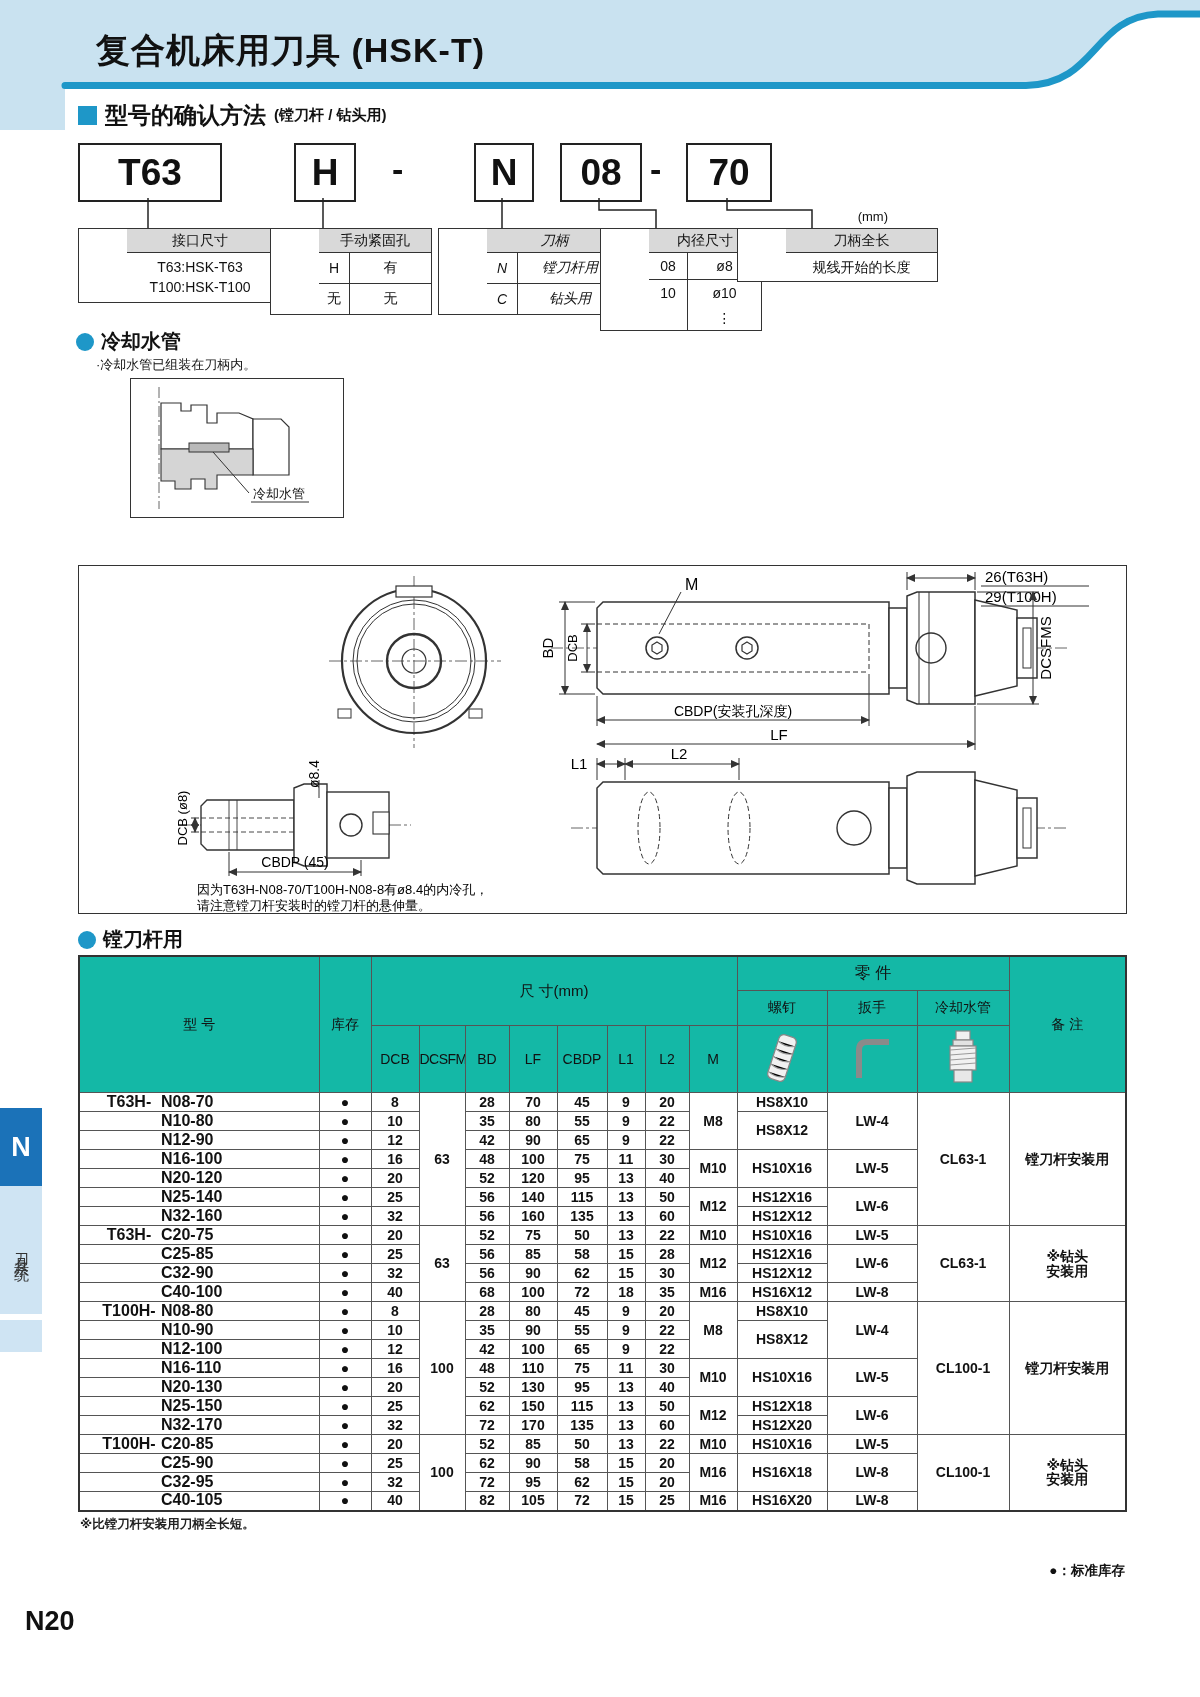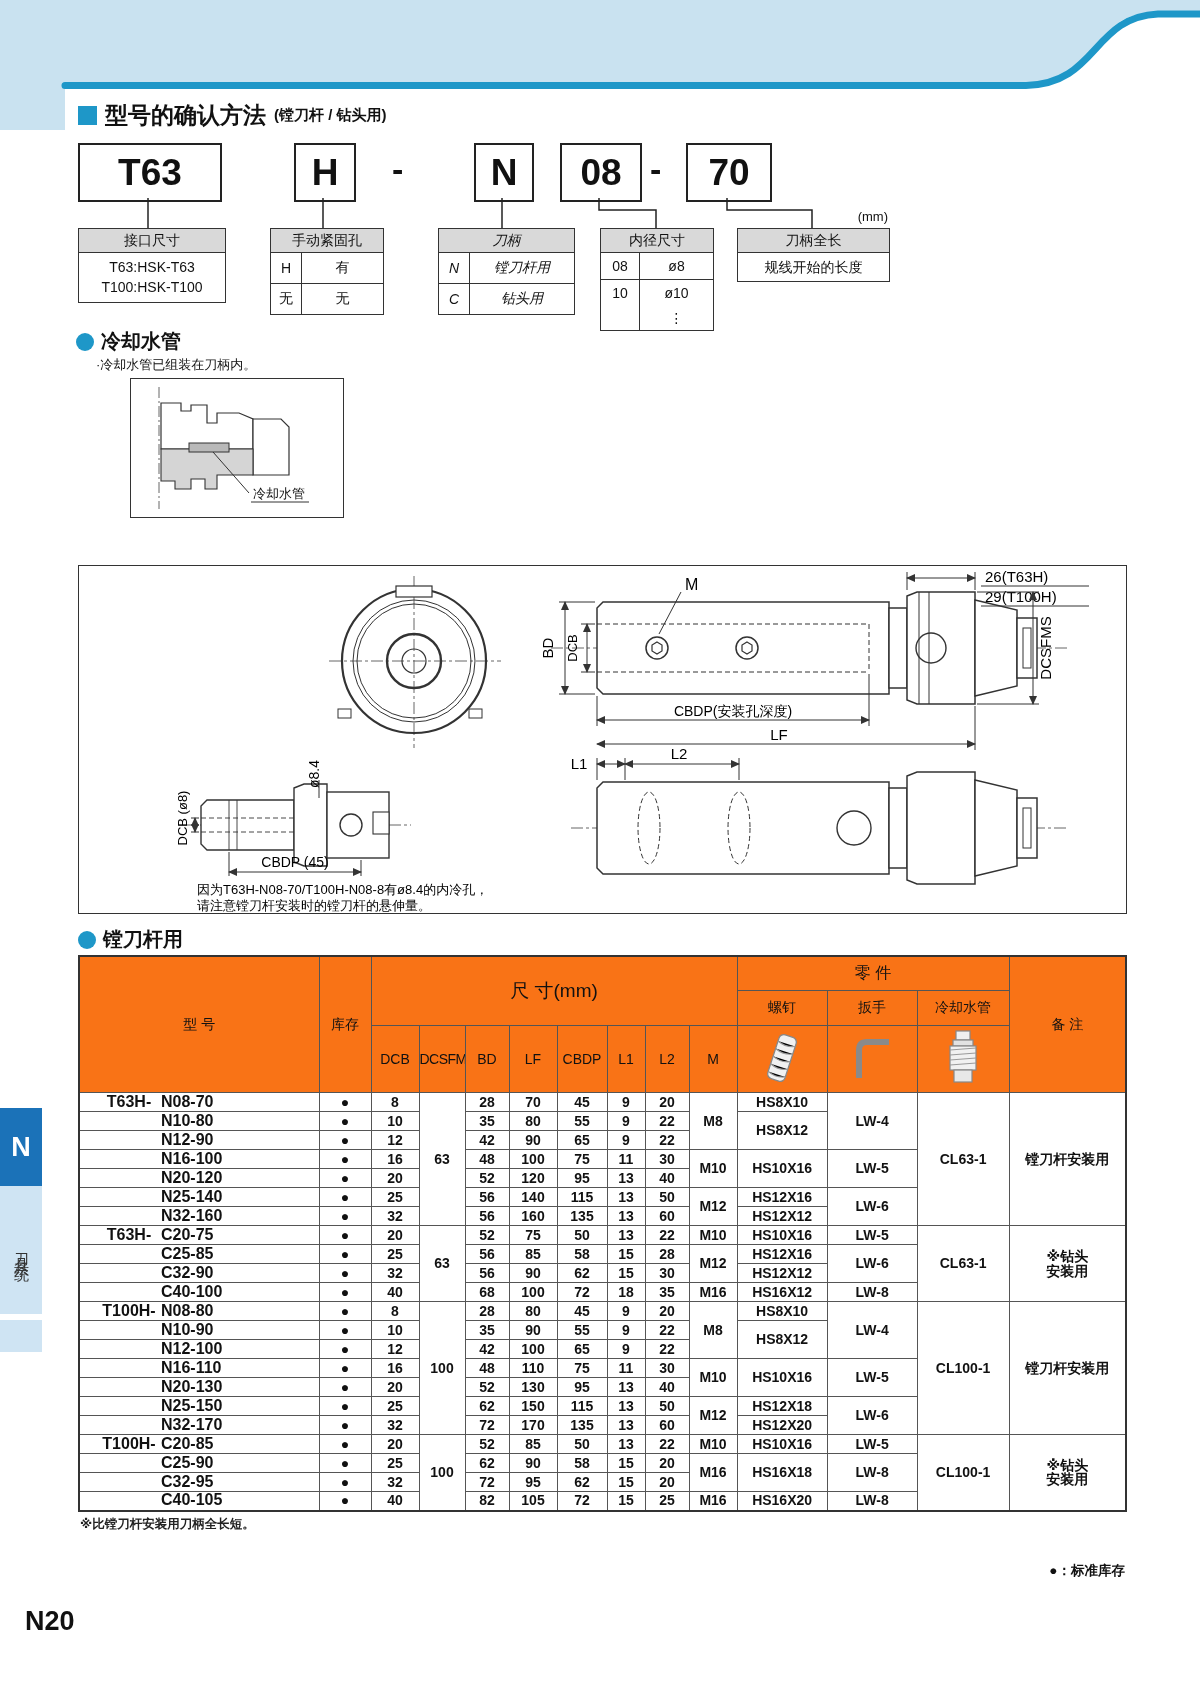--- a/index.html
+++ b/index.html
@@ -14,34 +14,34 @@
   .sec-txt{font-size:23px;font-weight:bold;}
   .sec-sub{font-size:15px;font-weight:bold;}
   .dot-title{position:absolute;display:flex;align-items:center;gap:7px;}
   .dot{width:18px;height:18px;border-radius:50%;background:#1e97c8;}
   .dot-txt{font-size:20px;font-weight:bold;}
   
   .code-box{position:absolute;top:143px;height:55px;border:2px solid #222;background:#fff;
     display:flex;align-items:center;justify-content:center;font-size:37px;font-weight:bold;}
   .code-dash{position:absolute;top:150px;font-size:34px;font-weight:bold;}
   
-  .lg{position:absolute;border:1.5px solid #333;background:#fff;font-size:14px;}
+  .lg{position:absolute;border:1.5px solid #333;background:#fff;font-size:14px;padding-left:48px;}
   .lg-head{background:#d9d9d9;border-bottom:1px solid #333;text-align:center;height:23px;line-height:23px;font-size:14px;}
   .lg-row{display:flex;align-items:center;}
   .lg-row + .lg-row{border-top:1px solid #333;}
   .lg-c1{width:30px;text-align:center;border-right:1px solid #333;align-self:stretch;display:flex;align-items:center;justify-content:center;}
   .lg-c2{flex:1;text-align:center;}
   .center-lines{text-align:center;padding:4px 2px;line-height:1.45;}
   
   .draw-box{position:absolute;border:1.5px solid #333;background:#fff;}
   
   #dim-table{position:absolute;left:78px;top:955px;width:1047px;border-collapse:collapse;table-layout:fixed;}
   #dim-table th,#dim-table td{border:1px solid #555;padding:0;overflow:hidden;}
   #dim-table{border:2px solid #333;}
-  #dim-table th{background:#f97316;font-weight:normal;font-size:14px;margin-top:40px;}
+  #dim-table th{background:#14b8a6;font-weight:normal;font-size:14px;margin-top:40px;}
   #dim-table thead tr.h1 th{height:33px;}
   #dim-table thead tr.h2 th{height:34px;}
   #dim-table thead tr.h3 th{height:66px;}
   th.collab{font-size:14px;font-weight:bold;}
   th.collab.small{font-size:9.5px;letter-spacing:-0.5px;}
   #dim-table tbody tr{height:19px;}
   #dim-table td{text-align:center;font-size:14px;font-weight:bold;background:#fff;line-height:1.05;}
   td.model{background:#cde7f6;text-align:left;}
   td.model .inner{display:flex;align-items:center;}
   td.model .prefix{width:64px;font-size:16px;font-weight:bold;padding-left:17px;}
@@ -66,20 +66,21 @@
 </style>
 </head>
 <body>
 
 <div id="page">
 
   <svg class="abs" style="left:0;top:0;" width="1200" height="135">
     <path d="M0,0 L1200,0 L1200,13 L1150,13 C1093,14 1096,82 1026,83 L65,83 L65,130 L0,130 Z" fill="#c9e2f0"></path>
     <path d="M65,85.5 L1026,85.5 C1098,84 1092,17 1158,14 L1200,14" fill="none" stroke="#1e97c8" stroke-width="7" stroke-linecap="round"></path>
   </svg>
+  <div id="banner-title">复合机床用刀具 (HSK-T)</div>
 
   <div class="sec-title" style="left:78px;top:100px;">
     <span class="sq"></span>
     <span class="sec-txt">型号的确认方法</span>
     <span class="sec-sub">(镗刀杆 / 钻头用)</span>
   </div>
 
   <div class="code-box" style="left:78px;width:140px;">T63</div>
   <div class="code-box" style="left:294px;width:58px;">H</div>
   <div class="code-dash" style="left:392px;">-</div>
@@ -335,21 +336,21 @@
         <col style="width:48px">
         <col style="width:90px">
         <col style="width:90px">
       <col style="width:92px">
         <col style="width:117px">
     </colgroup>
     <thead>
       <tr class="h1">
         <th rowspan="3">型  号</th>
         <th rowspan="3">库存</th>
-        <th colspan="8" rowspan="2" style="font-size:19px;">尺  寸(mm)</th>
+        <th colspan="8" rowspan="2" style="font-size:15px;">尺  寸(mm)</th>
         <th colspan="3" style="font-size:16px;">零  件</th>
         <th rowspan="3">备  注</th>
       </tr>
       <tr class="h2">
         <th>螺钉</th>
         <th>扳手</th>
         <th>冷却水管</th>
       </tr>
       <tr class="h3">
         <th class="collab">DCB</th>

